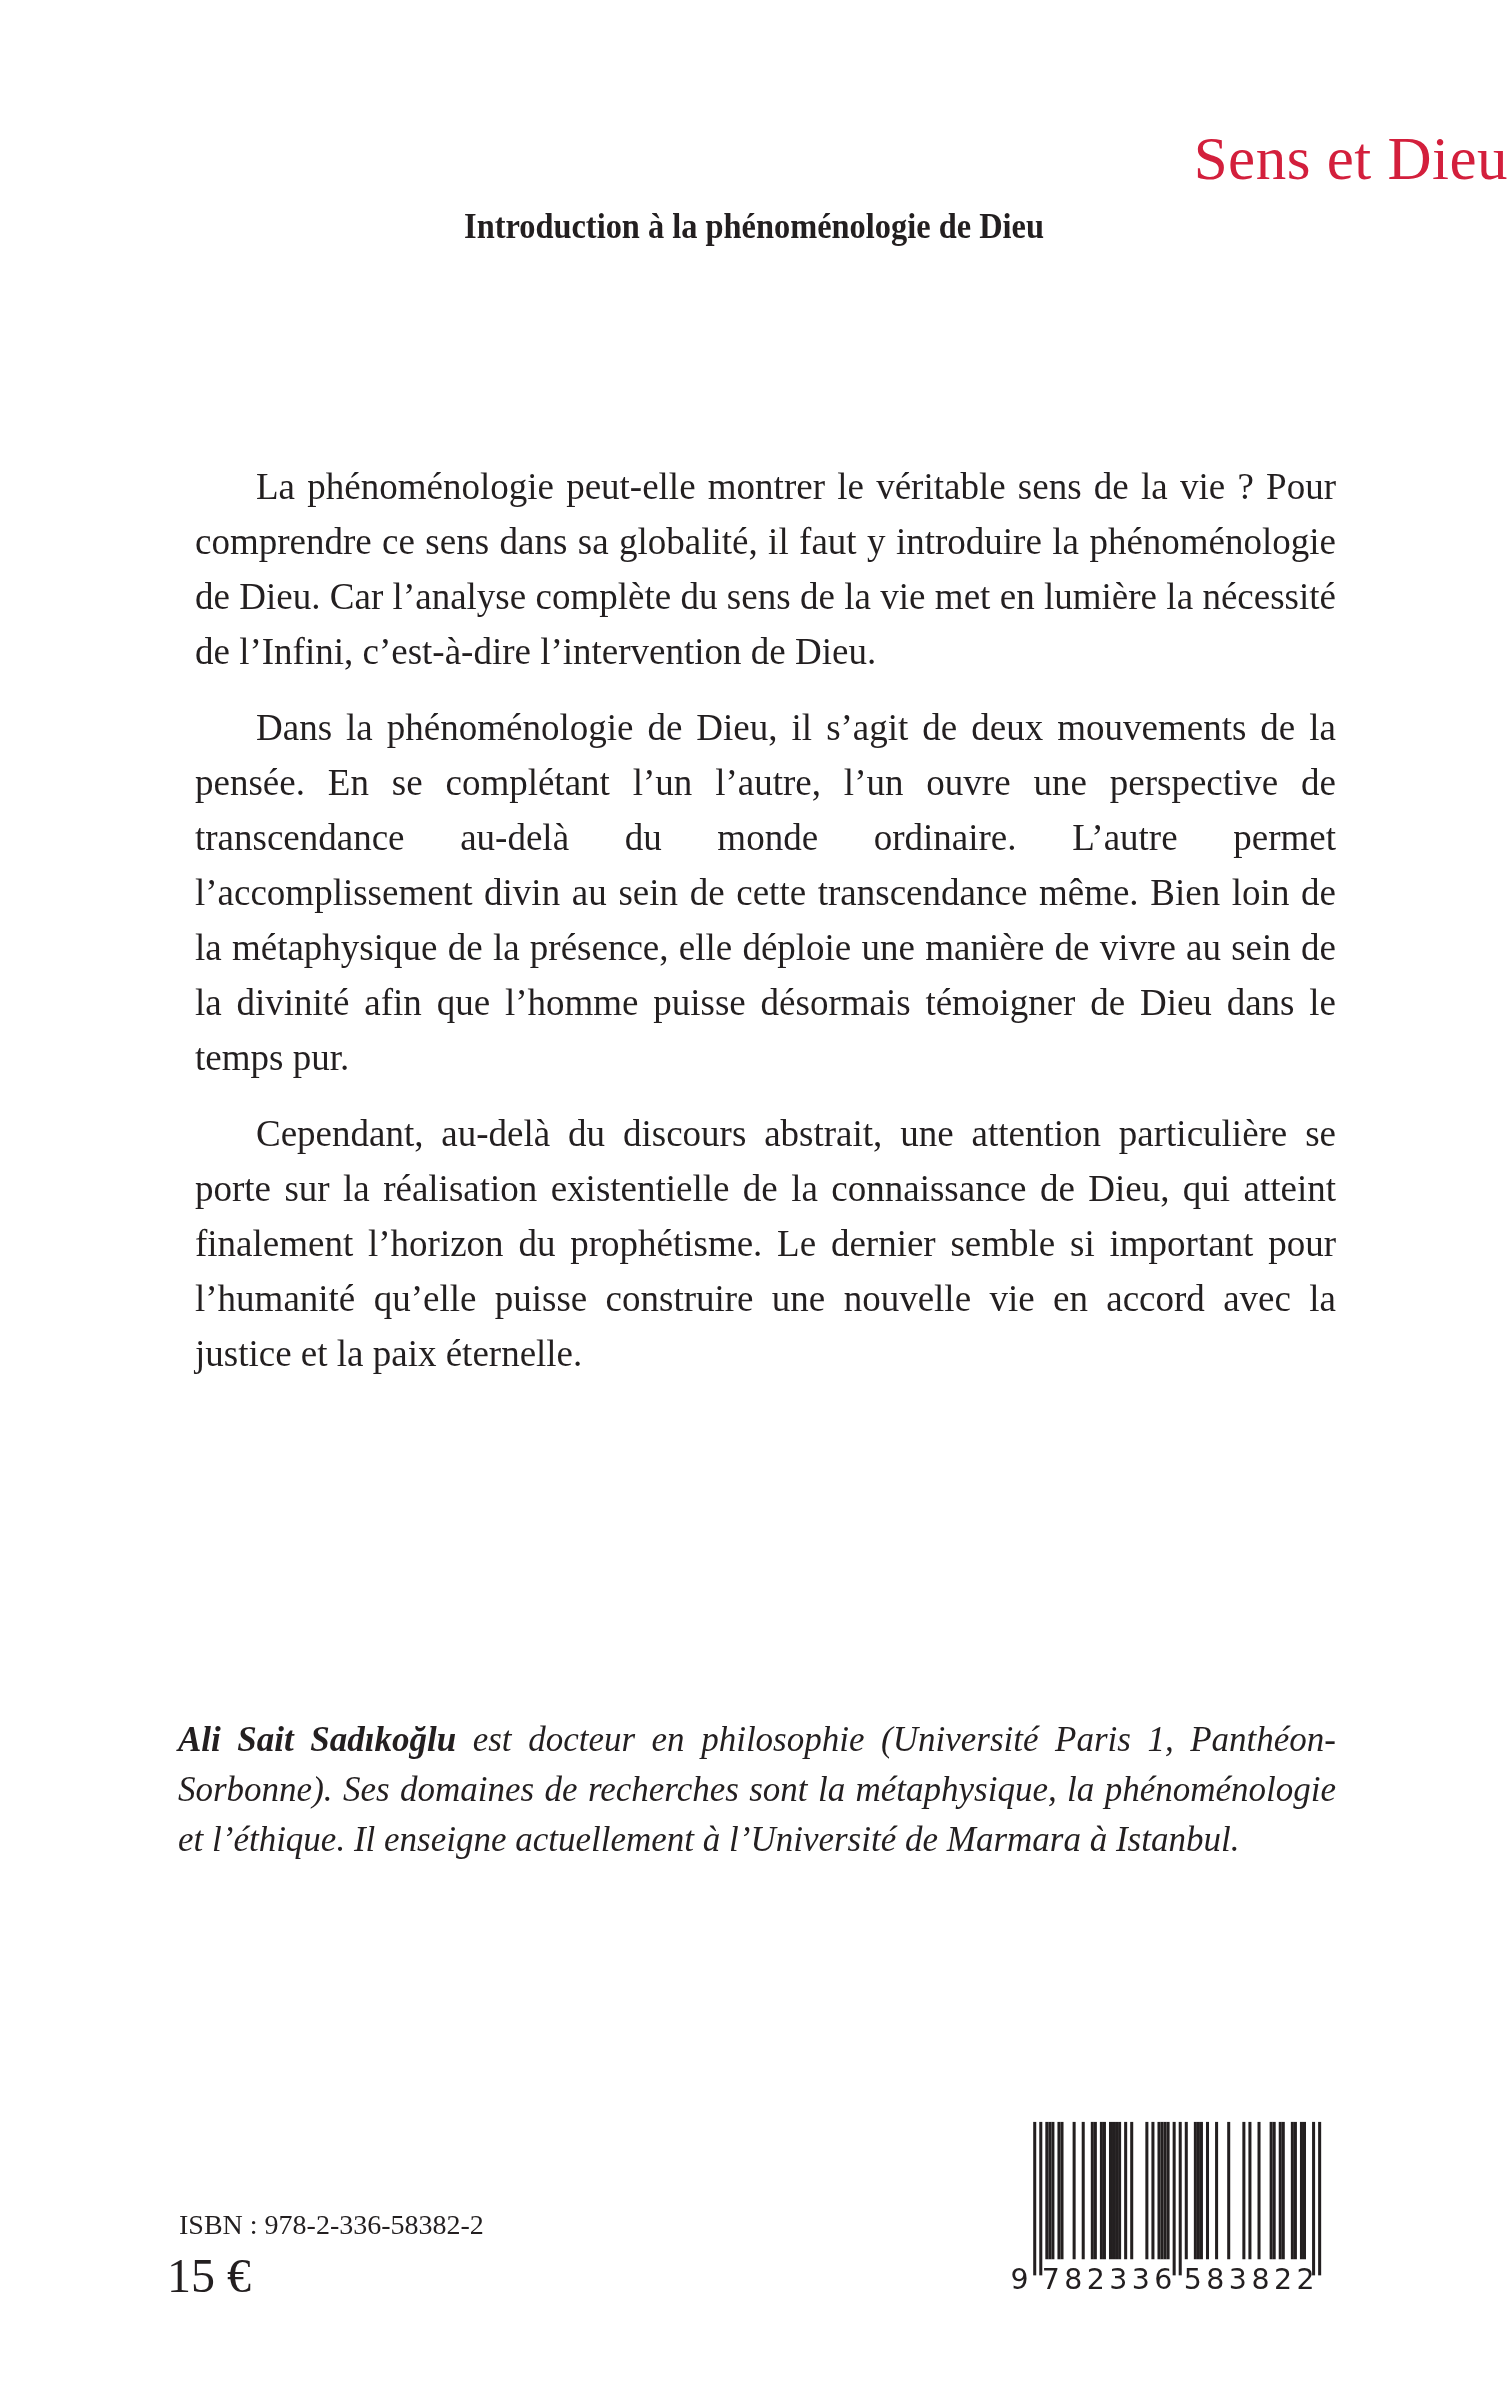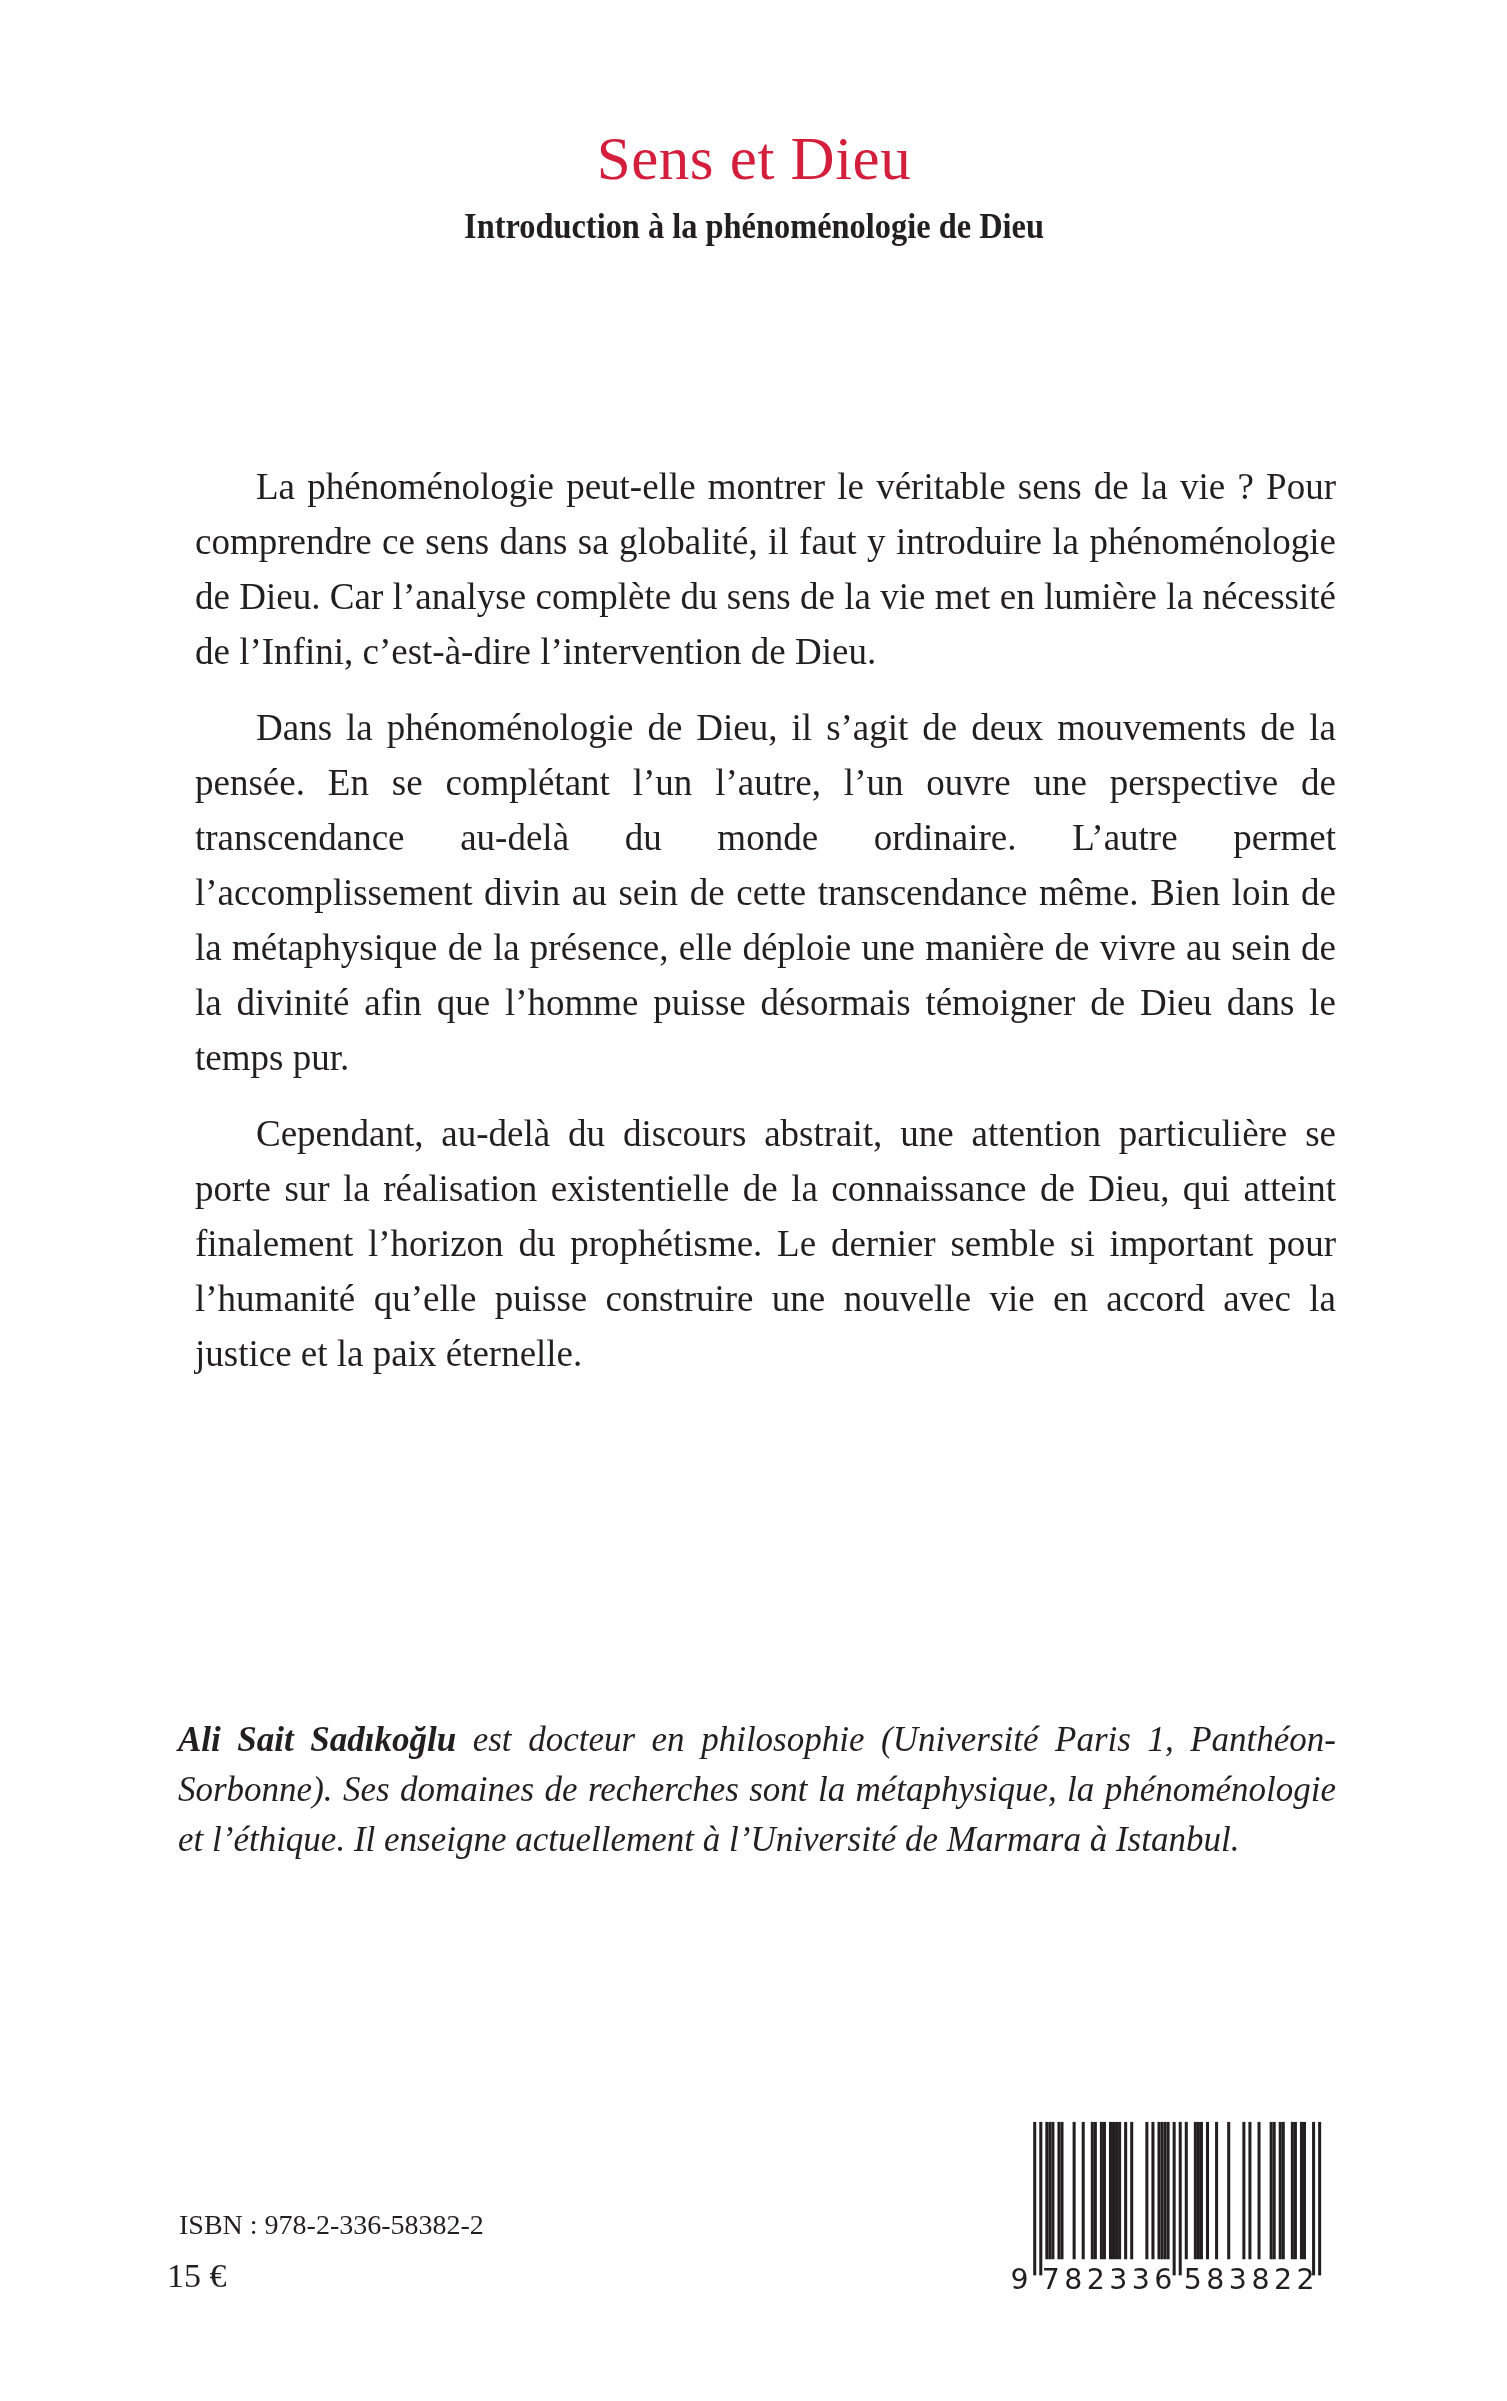--- a/index.html
+++ b/index.html
@@ -22,20 +22,21 @@
       width: 100%;
       text-align: center;
     }
     .title {
       font-size: 61px;
       line-height: 68px;
       color: #d31f3c;
       margin: 0;
       font-weight: normal;
       letter-spacing: 0.5px;
+      text-align: right;
     }
     .subtitle {
       font-size: 36px;
       line-height: 44px;
       margin: 11.4px 0 0 0;
       font-weight: bold;
       color: #231f20;
       transform: scaleX(0.9);
       transform-origin: center;
     }
@@ -71,21 +72,21 @@
       position: absolute;
       left: 167px;
       top: 2196px;
     }
     .isbn {
       font-size: 28px;
       line-height: 34px;
       margin: 12px;
     }
     .price {
-      font-size: 34px;
+      font-size: 48px;
       line-height: 44px;
       margin: 3.8px 0 0 0;
     }
     .barcode {
       position: absolute;
       left: 1001px;
       top: 2120px;
       width: 341px;
       height: 180px;
     }

